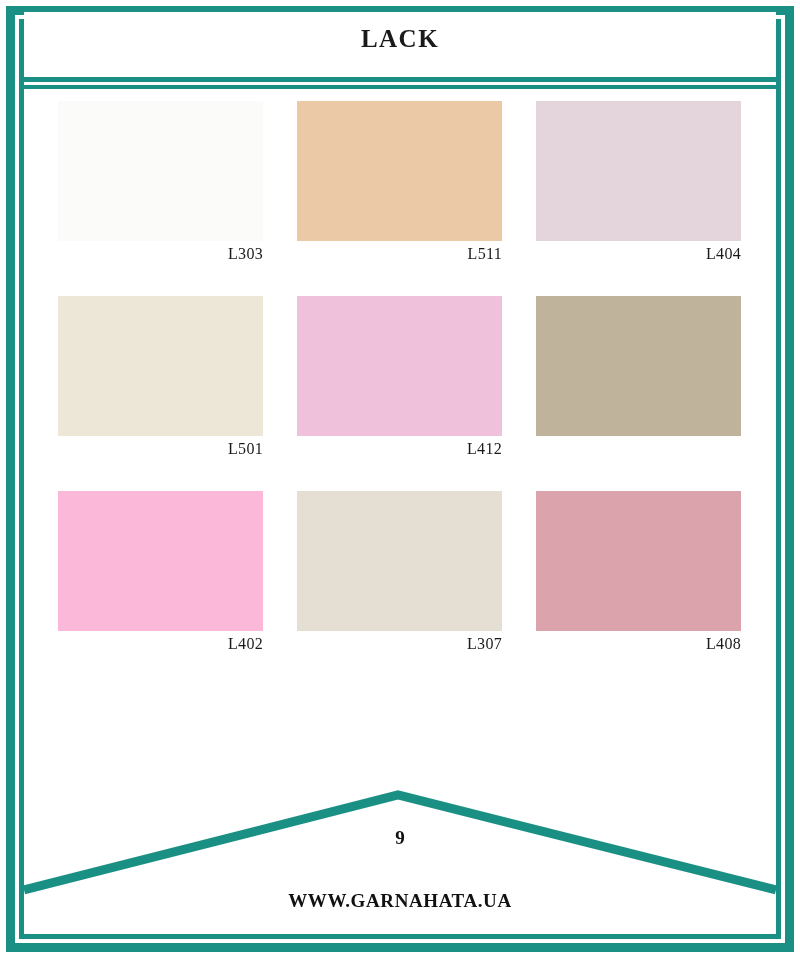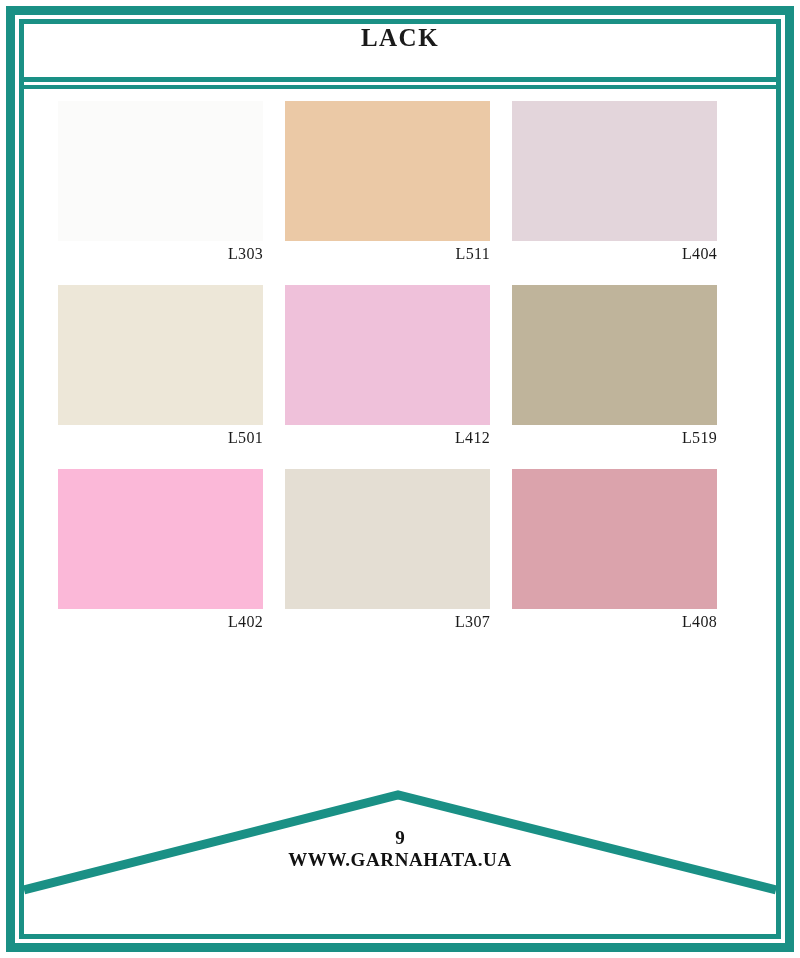--- a/index.html
+++ b/index.html
@@ -45,26 +45,26 @@
     width: 762px;
     height: 920px;
     border: 5px solid #1a9085;
     box-sizing: border-box;
   }
 
   
   .title-bar {
     position: absolute;
     left: 24px;
-    top: 24px;
+    top: 12px;
     width: 752px;
     height: 53px;
     background: #ffffff;
     display: flex;
-    align-items: flex-start;
+    align-items: center;
     justify-content: center;
   }
   .title-text {
     font-family: "Liberation Serif", "DejaVu Serif", serif;
     font-size: 25px;
     font-weight: bold;
     letter-spacing: 1.5px;
     color: #1a1a1a;
   }
   .title-rule {
@@ -95,21 +95,20 @@
   
   .grid {
     position: absolute;
     left: 58px;
     top: 101px;
     width: 682px;
     display: grid;
     grid-template-columns: 205px 205px 205px;
     column-gap: 34px;
     row-gap: 33px;
-    gap: 22px;
   }
   .cell {
     width: 205px;
   }
   .chip {
     width: 205px;
     height: 140px;
     display: block;
   }
   .chip-label {
@@ -138,21 +137,21 @@
     width: 800px;
     text-align: center;
     font-family: "Liberation Serif", "DejaVu Serif", serif;
     font-size: 19px;
     font-weight: bold;
     color: #111111;
   }
   .site-url {
     position: absolute;
     left: 0;
-    top: 849px;
+    top: 890px;
     width: 800px;
     text-align: center;
     font-family: "Liberation Serif", "DejaVu Serif", serif;
     font-size: 19px;
     font-weight: bold;
     letter-spacing: 0.6px;
     color: #111111;
   }
 </style>
 </head>
@@ -189,21 +188,20 @@
       <span class="chip" style="background-color: rgb(237, 231, 216);"></span>
       <div class="chip-label">L501</div>
     </div>
     <div class="cell">
       <span class="chip" style="background-color: rgb(239, 193, 218);"></span>
       <div class="chip-label">L412</div>
     </div>
 
     <div class="cell">
       <span class="chip" style="background-color: rgb(191, 180, 155);"></span>
-      <div class="chip-label">L519</div>
     </div>
     <div class="cell">
       <span class="chip" style="background-color: rgb(251, 184, 216);"></span>
       <div class="chip-label">L402</div>
     </div>
 
     <div class="cell">
       <span class="chip" style="background-color: rgb(228, 222, 211);"></span>
       <div class="chip-label">L307</div>
     </div>

